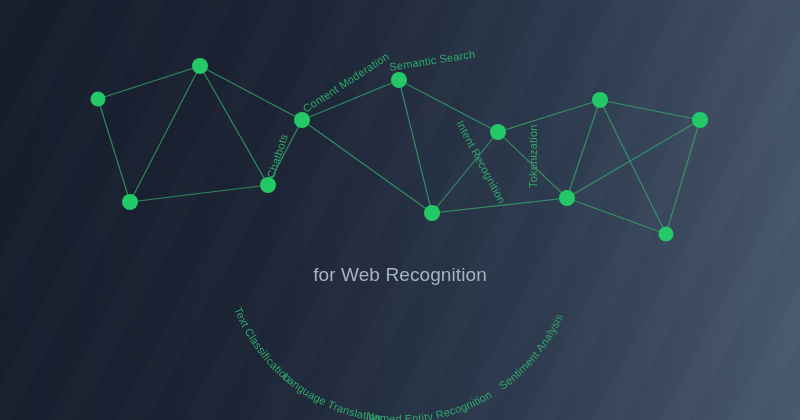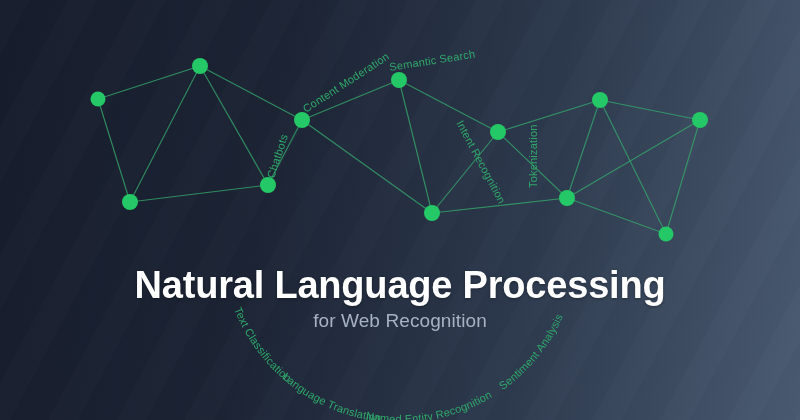--- a/index.html
+++ b/index.html
@@ -134,17 +134,16 @@
       </g>
     <g id="arc-labels-layer">
         <text class="arc-label" fill="#2fa86a"><textPath xlink:href="#labelArc" href="#labelArc" startOffset="7%">Text Classification</textPath></text>
         <text class="arc-label" fill="#2fa86a"><textPath xlink:href="#labelArc" href="#labelArc" startOffset="24%">Language Translation</textPath></text>
         <text class="arc-label" fill="#2fa86a"><textPath xlink:href="#labelArc" href="#labelArc" startOffset="43%">Named Entity Recognition</textPath></text>
         <text class="arc-label" fill="#2fa86a"><textPath xlink:href="#labelArc" href="#labelArc" startOffset="72%">Sentiment Analysis</textPath></text>
       </g>
   </svg>
 
   <div id="titleblock">
-    <h1 id="title">Natural Language Processing</h1>
     <p id="subtitle">for Web Recognition</p>
   </div>
 
 </div>
 
 </body></html>

